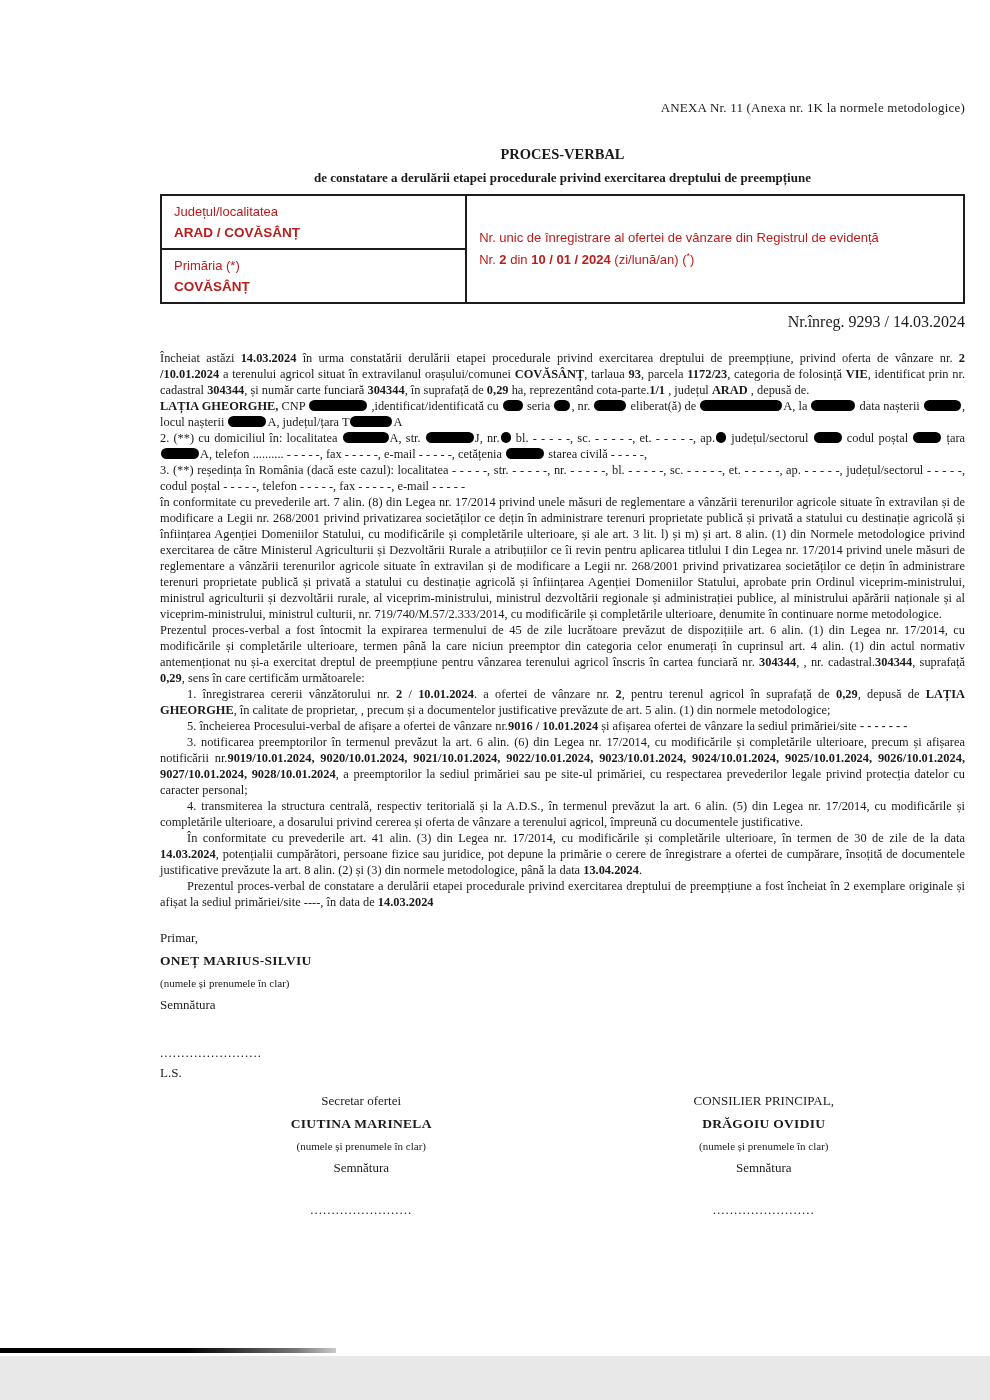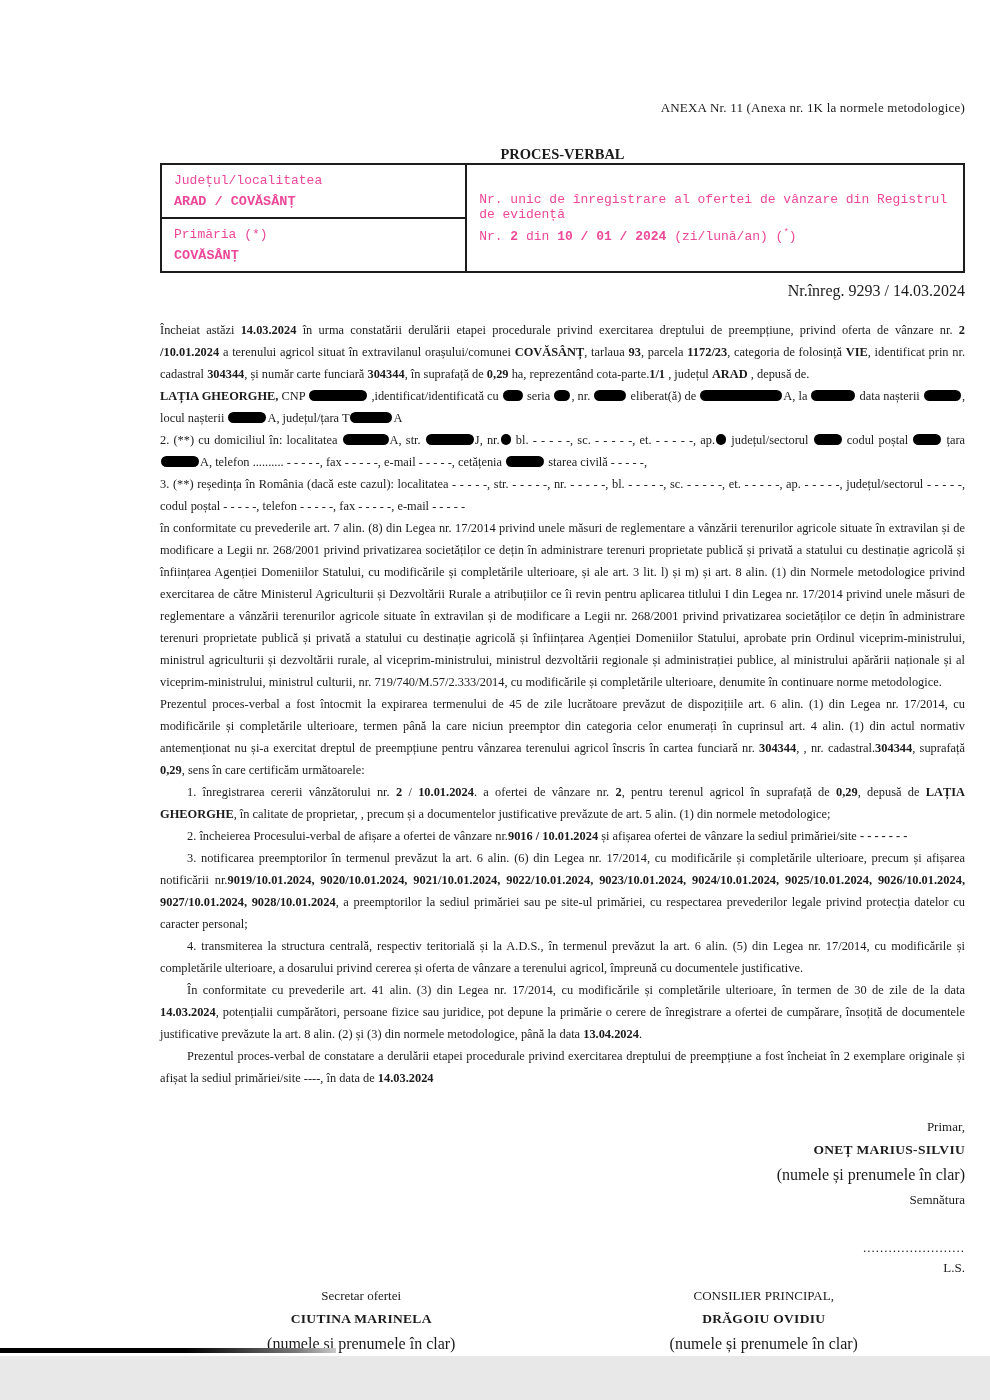--- a/index.html
+++ b/index.html
@@ -29,61 +29,61 @@
   .doc-subtitle {
     text-align: center;
     font-weight: bold;
     font-size: 13px;
     margin-top: 7px;
     margin-bottom: 8px;
   }
   table.reg-table {
     width: 100%;
     border-collapse: collapse;
-    font-family: Liberation Mono, monospace;
+    font-family: Liberation Sans, sans-serif;
     font-size: 13px;
-    color: #ec4899;
+    color: #b91c1c;
   }
   table.reg-table td {
     border: 2px solid #1c1c1c;
     padding: 6px 12px;
     vertical-align: middle;
   }
   td.cell-left { width: 38%; }
   .cell-label { font-size: 13px; margin: 2px 0 6px; }
   .cell-value { font-weight: bold; font-size: 13.5px; margin-bottom: 2px; }
   td.cell-right { vertical-align: middle; }
   .cell-right .line { margin: 6px 0; }
   .reg-number {
     text-align: right;
     font-size: 16px;
     margin-top: 9px;
   }
   .body-text { margin-top: 19px; }
   .p {
     margin: 0;
     font-size: 12.4px;
-    line-height: 22px;
+    line-height: 16px;
     text-align: justify;
   }
   .p.indent { text-indent: 27px; }
   .p .b, .b { font-weight: bold; }
   .redact {
     display: inline-block;
     height: 11px;
     background: #000;
     border-radius: 6px;
     vertical-align: baseline;
     margin: 0 1px -1px 1px;
   }
   sup { font-size: 9px; }
-  .sig-center { text-align: right; margin-top: 30px; font-size: 13px; }
+  .sig-center { text-align: left; margin-top: 20px; font-size: 13px; }
   .sig-role { font-size: 13px; }
   .sig-name { font-weight: bold; font-size: 13.5px; margin-top: 7px; letter-spacing: 0.3px; }
-  .sig-note { font-size: 16px; margin-top: 8px; }
+  .sig-note { font-size: 11px; margin-top: 8px; }
   .sig-label { font-size: 13px; margin-top: 8px; font-family: Liberation Serif, serif; }
   .dots-line { margin-top: 32px; font-size: 13px; letter-spacing: 1px; }
   .ls-label { margin-top: 4px; font-size: 13px; }
   .sig-row { display: flex; margin-top: 12px; }
   .sig-block { width: 50%; text-align: center; }
   .sig-block .dots-line { margin-top: 26px; }
   .scan-bar {
     position: absolute;
     left: 0;
     bottom: 3px;
@@ -93,20 +93,21 @@
   }
 </style>
 </head>
 <body>
 
 <div class="page">
 
   <div class="anexa-note">ANEXA Nr. 11 (Anexa nr. 1K la normele metodologice)</div>
 
   <div class="doc-title">PROCES-VERBAL</div>
+  <div class="doc-subtitle">de constatare a derulării etapei procedurale privind exercitarea dreptului de preempțiune</div>
 
   <table class="reg-table">
     <tbody>
         <tr>
       <td class="cell-left">
         <div class="cell-label">Județul/localitatea</div>
         <div class="cell-value">ARAD / COVĂSÂNȚ</div>
       </td>
       <td class="cell-right" rowspan="2">
         <div class="line">Nr. unic de înregistrare al ofertei de vânzare din Registrul de evidență</div>
@@ -125,21 +126,21 @@
   <div class="reg-number">Nr.înreg. 9293 / 14.03.2024</div>
 
   <div class="body-text">
     <p class="p"><span>Încheiat astăzi </span><span class="b">14.03.2024</span><span> în urma constatării derulării etapei procedurale privind exercitarea dreptului de preempțiune, privind oferta de vânzare nr. </span><span class="b">2 /10.01.2024</span><span> a terenului agricol situat în extravilanul orașului/comunei </span><span class="b">COVĂSÂNȚ</span><span>, tarlaua </span><span class="b">93</span><span>, parcela </span><span class="b">1172/23</span><span>, categoria de folosință </span><span class="b">VIE</span><span>, identificat prin nr. cadastral </span><span class="b">304344</span><span>, și număr carte funciară </span><span class="b">304344</span><span>, în suprafață de </span><span class="b">0,29</span><span> ha, reprezentând cota-parte.</span><span class="b">1/1</span><span> , județul </span><span class="b">ARAD</span><span> , depusă de.</span></p>
     <p class="p"><span class="b">LAȚIA GHEORGHE,</span><span> CNP </span><span class="redact" style="width: 58px;"></span><span> ,identificat/identificată cu </span><span class="redact" style="width: 20px;"></span><span> seria </span><span class="redact" style="width: 16px;"></span><span>, nr. </span><span class="redact" style="width: 32px;"></span><span> eliberat(ă) de </span><span class="redact" style="width: 82px;"></span><span>A, la </span><span class="redact" style="width: 44px;"></span><span> data nașterii </span><span class="redact" style="width: 37px;"></span><span>, locul nașterii </span><span class="redact" style="width: 38px;"></span><span>A, județul/țara T</span><span class="redact" style="width: 42px;"></span><span>A</span></p>
     <p class="p"><span>2. (**) cu domiciliul în: localitatea </span><span class="redact" style="width: 46px;"></span><span>A, str. </span><span class="redact" style="width: 48px;"></span><span>J, nr.</span><span class="redact" style="width: 10px;"></span><span> bl. - - - - -, sc. - - - - -, et. - - - - -, ap.</span><span class="redact" style="width: 10px;"></span><span> județul/sectorul </span><span class="redact" style="width: 28px;"></span><span> codul poștal </span><span class="redact" style="width: 28px;"></span><span> țara </span><span class="redact" style="width: 38px;"></span><span>A, telefon .......... - - - - -, fax - - - - -, e-mail - - - - -, cetățenia </span><span class="redact" style="width: 38px;"></span><span> starea civilă - - - - -,</span></p>
     <p class="p"><span>3. (**) reședința în România (dacă este cazul): localitatea - - - - -, str. - - - - -, nr. - - - - -, bl. - - - - -, sc. - - - - -, et. - - - - -, ap. - - - - -, județul/sectorul - - - - -, codul poștal - - - - -, telefon - - - - -, fax - - - - -, e-mail - - - - -</span></p>
     <p class="p"><span>în conformitate cu prevederile art. 7 alin. (8) din Legea nr. 17/2014 privind unele măsuri de reglementare a vânzării terenurilor agricole situate în extravilan și de modificare a Legii nr. 268/2001 privind privatizarea societăților ce dețin în administrare terenuri proprietate publică și privată a statului cu destinație agricolă și înființarea Agenției Domeniilor Statului, cu modificările și completările ulterioare, și ale art. 3 lit. l) și m) și art. 8 alin. (1) din Normele metodologice privind exercitarea de către Ministerul Agriculturii și Dezvoltării Rurale a atribuțiilor ce îi revin pentru aplicarea titlului I din Legea nr. 17/2014 privind unele măsuri de reglementare a vânzării terenurilor agricole situate în extravilan și de modificare a Legii nr. 268/2001 privind privatizarea societăților ce dețin în administrare terenuri proprietate publică și privată a statului cu destinație agricolă și înființarea Agenției Domeniilor Statului, aprobate prin Ordinul viceprim-ministrului, ministrul agriculturii și dezvoltării rurale, al viceprim-ministrului, ministrul dezvoltării regionale și administrației publice, al ministrului apărării naționale și al viceprim-ministrului, ministrul culturii, nr. 719/740/M.57/2.333/2014, cu modificările și completările ulterioare, denumite în continuare norme metodologice.</span></p>
     <p class="p"><span>Prezentul proces-verbal a fost întocmit la expirarea termenului de 45 de zile lucrătoare prevăzut de dispozițiile art. 6 alin. (1) din Legea nr. 17/2014, cu modificările și completările ulterioare, termen până la care niciun preemptor din categoria celor enumerați în cuprinsul art. 4 alin. (1) din actul normativ antemenționat nu și-a exercitat dreptul de preempțiune pentru vânzarea terenului agricol înscris în cartea funciară nr. </span><span class="b">304344</span><span>, , nr. cadastral.</span><span class="b">304344</span><span>, suprafață </span><span class="b">0,29</span><span>, sens în care certificăm următoarele:</span></p>
     <p class="p indent"><span>1. înregistrarea cererii vânzătorului nr. </span><span class="b">2</span><span> / </span><span class="b">10.01.2024</span><span>. a ofertei de vânzare nr. </span><span class="b">2</span><span>, pentru terenul agricol în suprafață de </span><span class="b">0,29</span><span>, depusă de </span><span class="b">LAȚIA GHEORGHE</span><span>, în calitate de proprietar, , precum și a documentelor justificative prevăzute de art. 5 alin. (1) din normele metodologice;</span></p>
-    <p class="p indent"><span>2. încheierea Procesului-verbal de afișare a ofertei de vânzare nr.</span><span class="b">9016 / 10.01.2024</span><span> și afișarea ofertei de vânzare la sediul primăriei/site </span><span class="b">- - - - - - -</span></p>
+    <p class="p indent"><span>5. încheierea Procesului-verbal de afișare a ofertei de vânzare nr.</span><span class="b">9016 / 10.01.2024</span><span> și afișarea ofertei de vânzare la sediul primăriei/site </span><span class="b">- - - - - - -</span></p>
     <p class="p indent"><span>3. notificarea preemptorilor în termenul prevăzut la art. 6 alin. (6) din Legea nr. 17/2014, cu modificările și completările ulterioare, precum și afișarea notificării nr.</span><span class="b">9019/10.01.2024, 9020/10.01.2024, 9021/10.01.2024, 9022/10.01.2024, 9023/10.01.2024, 9024/10.01.2024, 9025/10.01.2024, 9026/10.01.2024, 9027/10.01.2024, 9028/10.01.2024</span><span>, a preemptorilor la sediul primăriei sau pe site-ul primăriei, cu respectarea prevederilor legale privind protecția datelor cu caracter personal;</span></p>
     <p class="p indent"><span>4. transmiterea la structura centrală, respectiv teritorială și la A.D.S., în termenul prevăzut la art. 6 alin. (5) din Legea nr. 17/2014, cu modificările și completările ulterioare, a dosarului privind cererea și oferta de vânzare a terenului agricol, împreună cu documentele justificative.</span></p>
     <p class="p indent"><span>În conformitate cu prevederile art. 41 alin. (3) din Legea nr. 17/2014, cu modificările și completările ulterioare, în termen de 30 de zile de la data </span><span class="b">14.03.2024</span><span>, potențialii cumpărători, persoane fizice sau juridice, pot depune la primărie o cerere de înregistrare a ofertei de cumpărare, însoțită de documentele justificative prevăzute la art. 8 alin. (2) și (3) din normele metodologice, până la data </span><span class="b">13.04.2024</span><span>.</span></p>
     <p class="p indent"><span>Prezentul proces-verbal de constatare a derulării etapei procedurale privind exercitarea dreptului de preempțiune a fost încheiat în 2 exemplare originale și afișat la sediul primăriei/site ----, în data de </span><span class="b">14.03.2024</span></p>
   </div>
 
   <div class="sig-center">
     <div class="sig-role">Primar,</div>
     <div class="sig-name">ONEȚ MARIUS-SILVIU</div>
     <div class="sig-note">(numele și prenumele în clar)</div>

